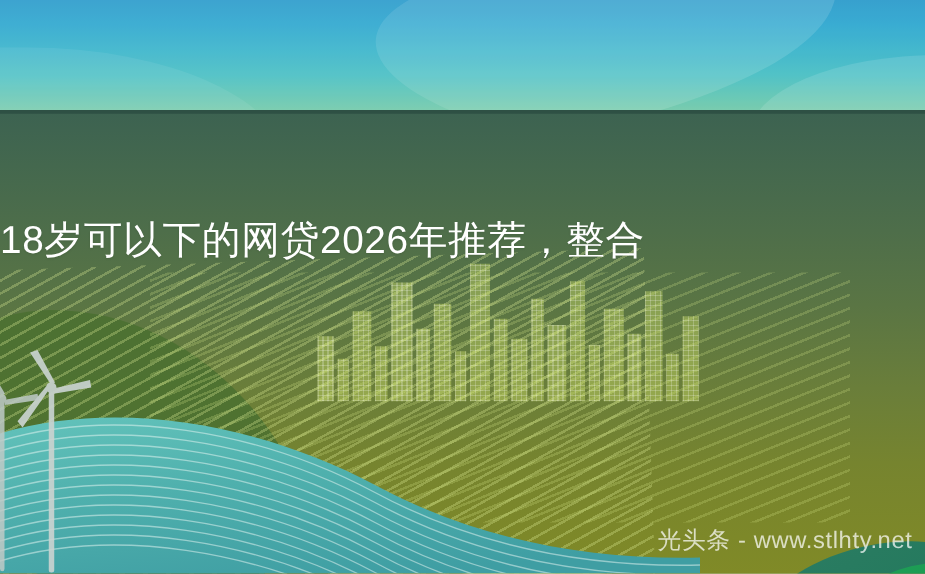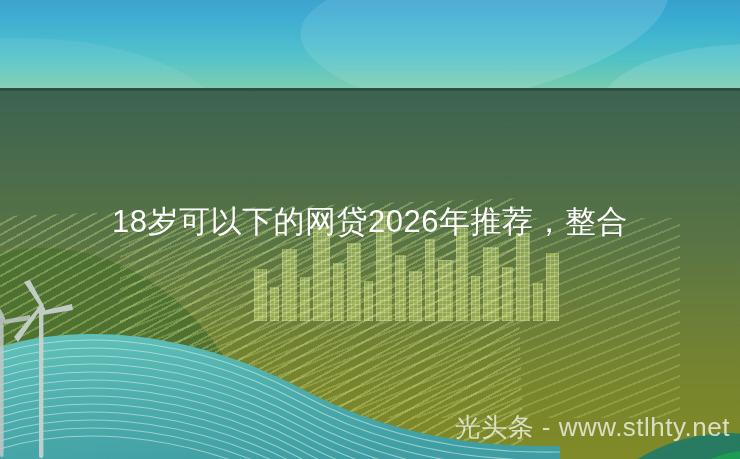--- a/index.html
+++ b/index.html
@@ -191,41 +191,41 @@
   
   .turbine {
     position: absolute;
     pointer-events: none;
   }
 
   
   .title-block {
     position: absolute;
     left: 0;
-    top: 199px;
+    top: 169px;
     width: 740px;
-    text-align: center;
+    text-align: left;
     color: #ffffff;
     font-size: 31px;
     line-height: 45px;
     letter-spacing: 0.5px;
     font-weight: 400;
     font-family: "Liberation Sans", "DejaVu Sans", sans-serif;
     text-shadow: 0 1px 2px rgba(0,0,0,0.10);
     z-index: 40;
   }
   .title-line { display: block; white-space: nowrap; }
 
   
   .watermark {
     position: absolute;
     right: 10px;
     bottom: 14px;
     color: rgba(255,255,255,0.72);
-    font-size: 26px;
+    font-size: 19px;
     letter-spacing: 0.5px;
     font-family: "Liberation Sans", "DejaVu Sans", sans-serif;
     z-index: 45;
     white-space: nowrap;
   }
 </style>
 </head>
 <body>
 
 <div id="banner">

